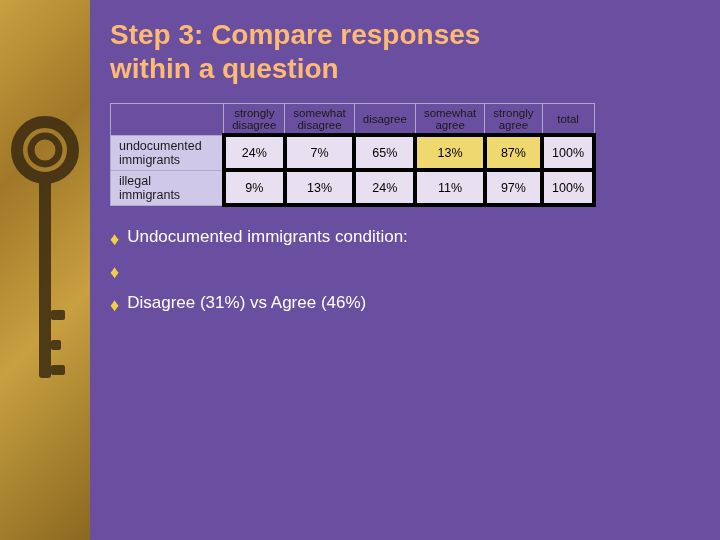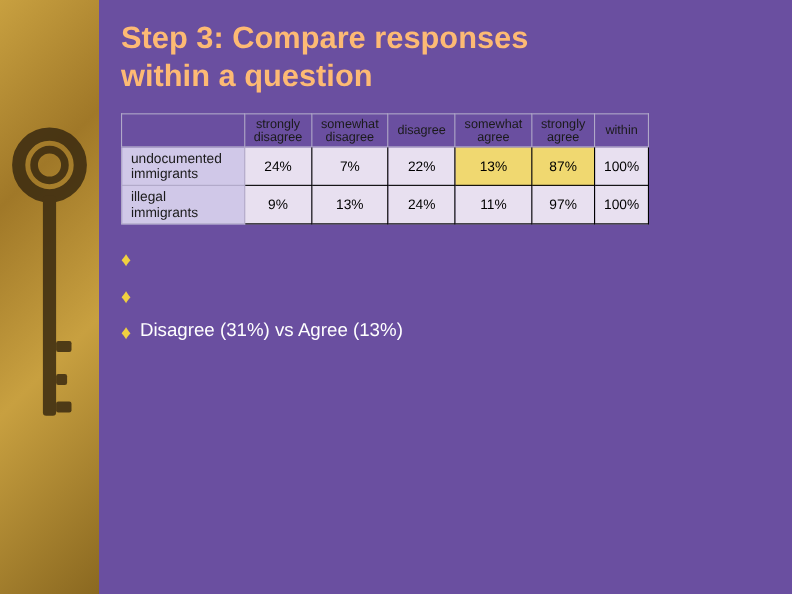--- a/index.html
+++ b/index.html
@@ -84,21 +84,21 @@
     .row-label {
       text-align: left !important;
       font-size: 12px;
       color: #1a1a1a;
       padding-right: 20px;
       background-color: #d0c8e8;
     }
 
     .data-row td {
       background-color: #e8e0f0;
-      border: 1px solid #000000;
+      border: 4px solid #000000;
       font-size: 12.5px;
     }
 
     .data-row .row-label {
       background-color: #d0c8e8;
       border: 1px solid #b0a8c8;
     }
 
     .highlighted {
       background-color: #f0d870 !important;
@@ -166,30 +166,30 @@
   <div class="table-container">
     <table>
       <thead>
         <tr class="header-row">
           <th class="header-cell"></th>
           <th class="header-cell">strongly<br>disagree</th>
           <th class="header-cell">somewhat<br>disagree</th>
           <th class="header-cell">disagree</th>
           <th class="header-cell">somewhat<br>agree</th>
           <th class="header-cell">strongly<br>agree</th>
-          <th class="header-cell">within</th>
+          <th class="header-cell">total</th>
         </tr>
       </thead>
       <tbody>
 
         <tr class="data-row">
           <td class="row-label">undocumented<br>immigrants</td>
           <td>24%</td>
           <td>7%</td>
-          <td>22%</td>
+          <td>65%</td>
           <td class="highlighted">13%</td>
           <td class="highlighted">87%</td>
           <td>100%</td>
         </tr>
 
         <tr class="data-row">
           <td class="row-label">illegal<br>immigrants</td>
           <td>9%</td>
           <td>13%</td>
           <td>24%</td>
@@ -197,23 +197,24 @@
           <td>97%</td>
           <td>100%</td>
         </tr>
       </tbody>
     </table>
   </div>
 
   <div class="bullets">
     <div class="bullet-item">
       <span class="bullet-diamond">♦</span>
+      <span class="bullet-text">Undocumented immigrants condition:</span>
     </div>
     <div class="bullet-item">
       <span class="bullet-diamond">♦</span>
     </div>
     <div class="bullet-item">
       <span class="bullet-diamond">♦</span>
-      <span class="bullet-text">Disagree (31%) vs Agree (13%)</span>
+      <span class="bullet-text">Disagree (31%) vs Agree (46%)</span>
     </div>
   </div>
 
 </div>
 
 </body></html>

